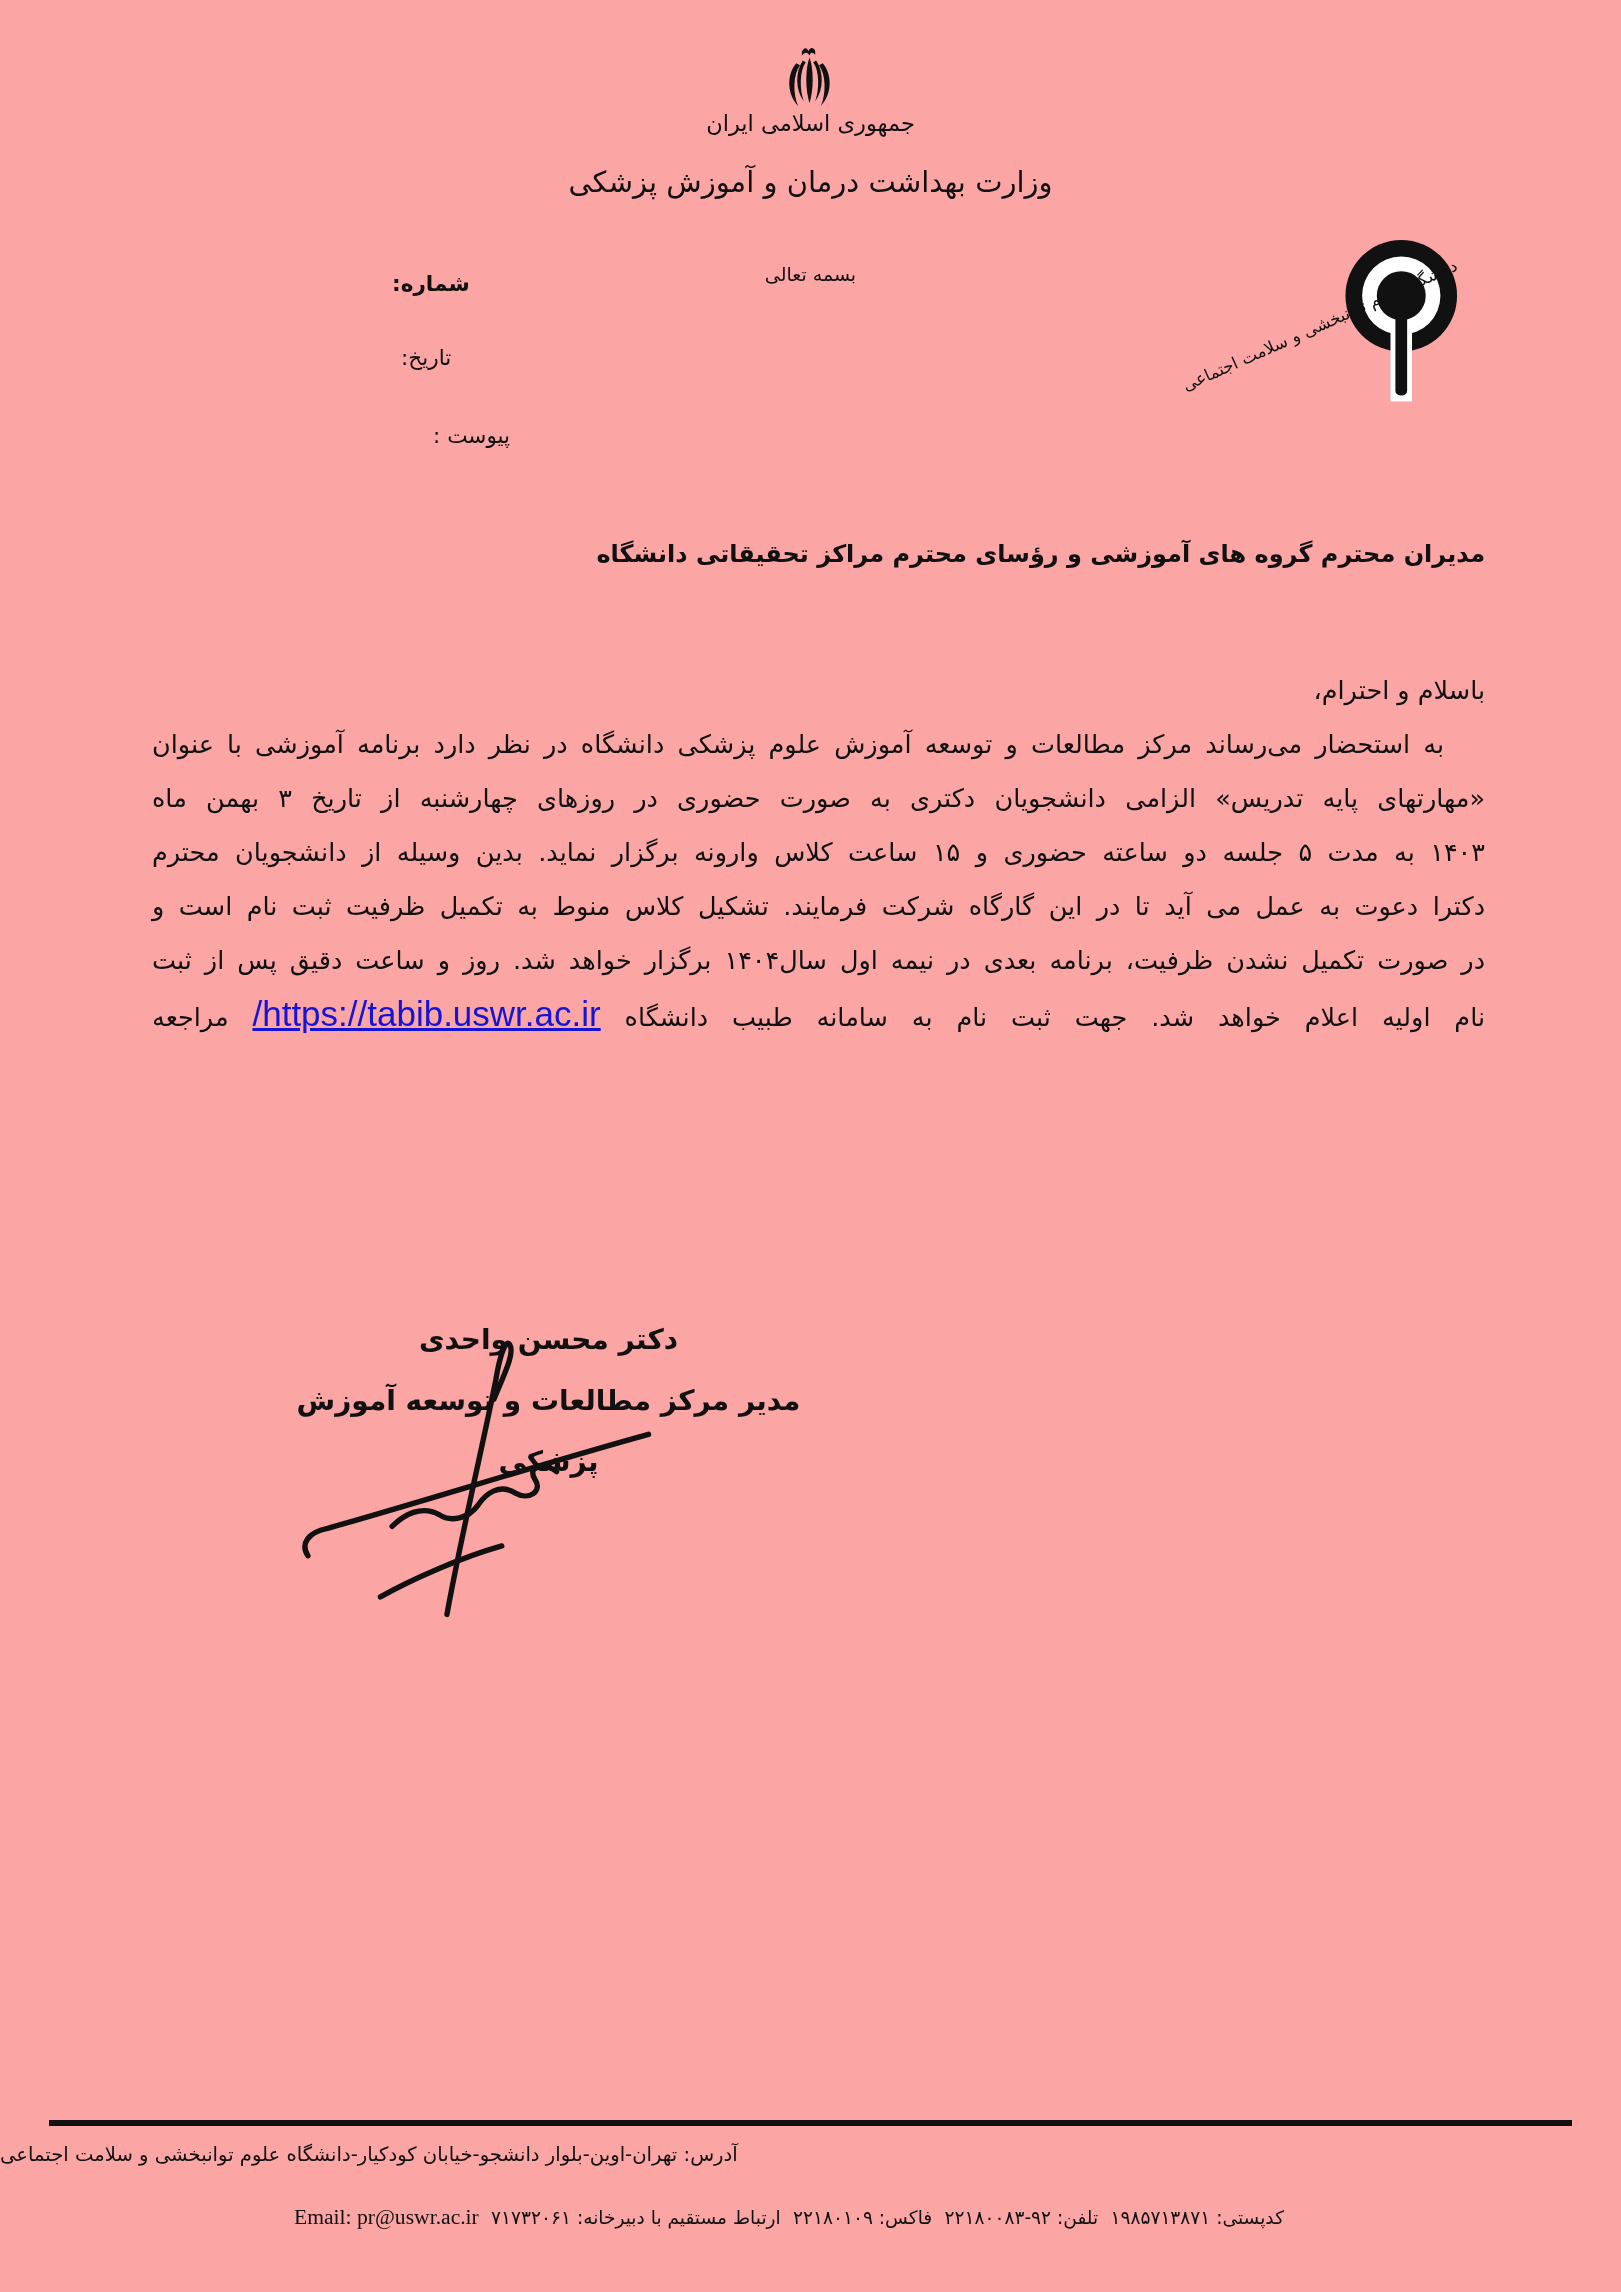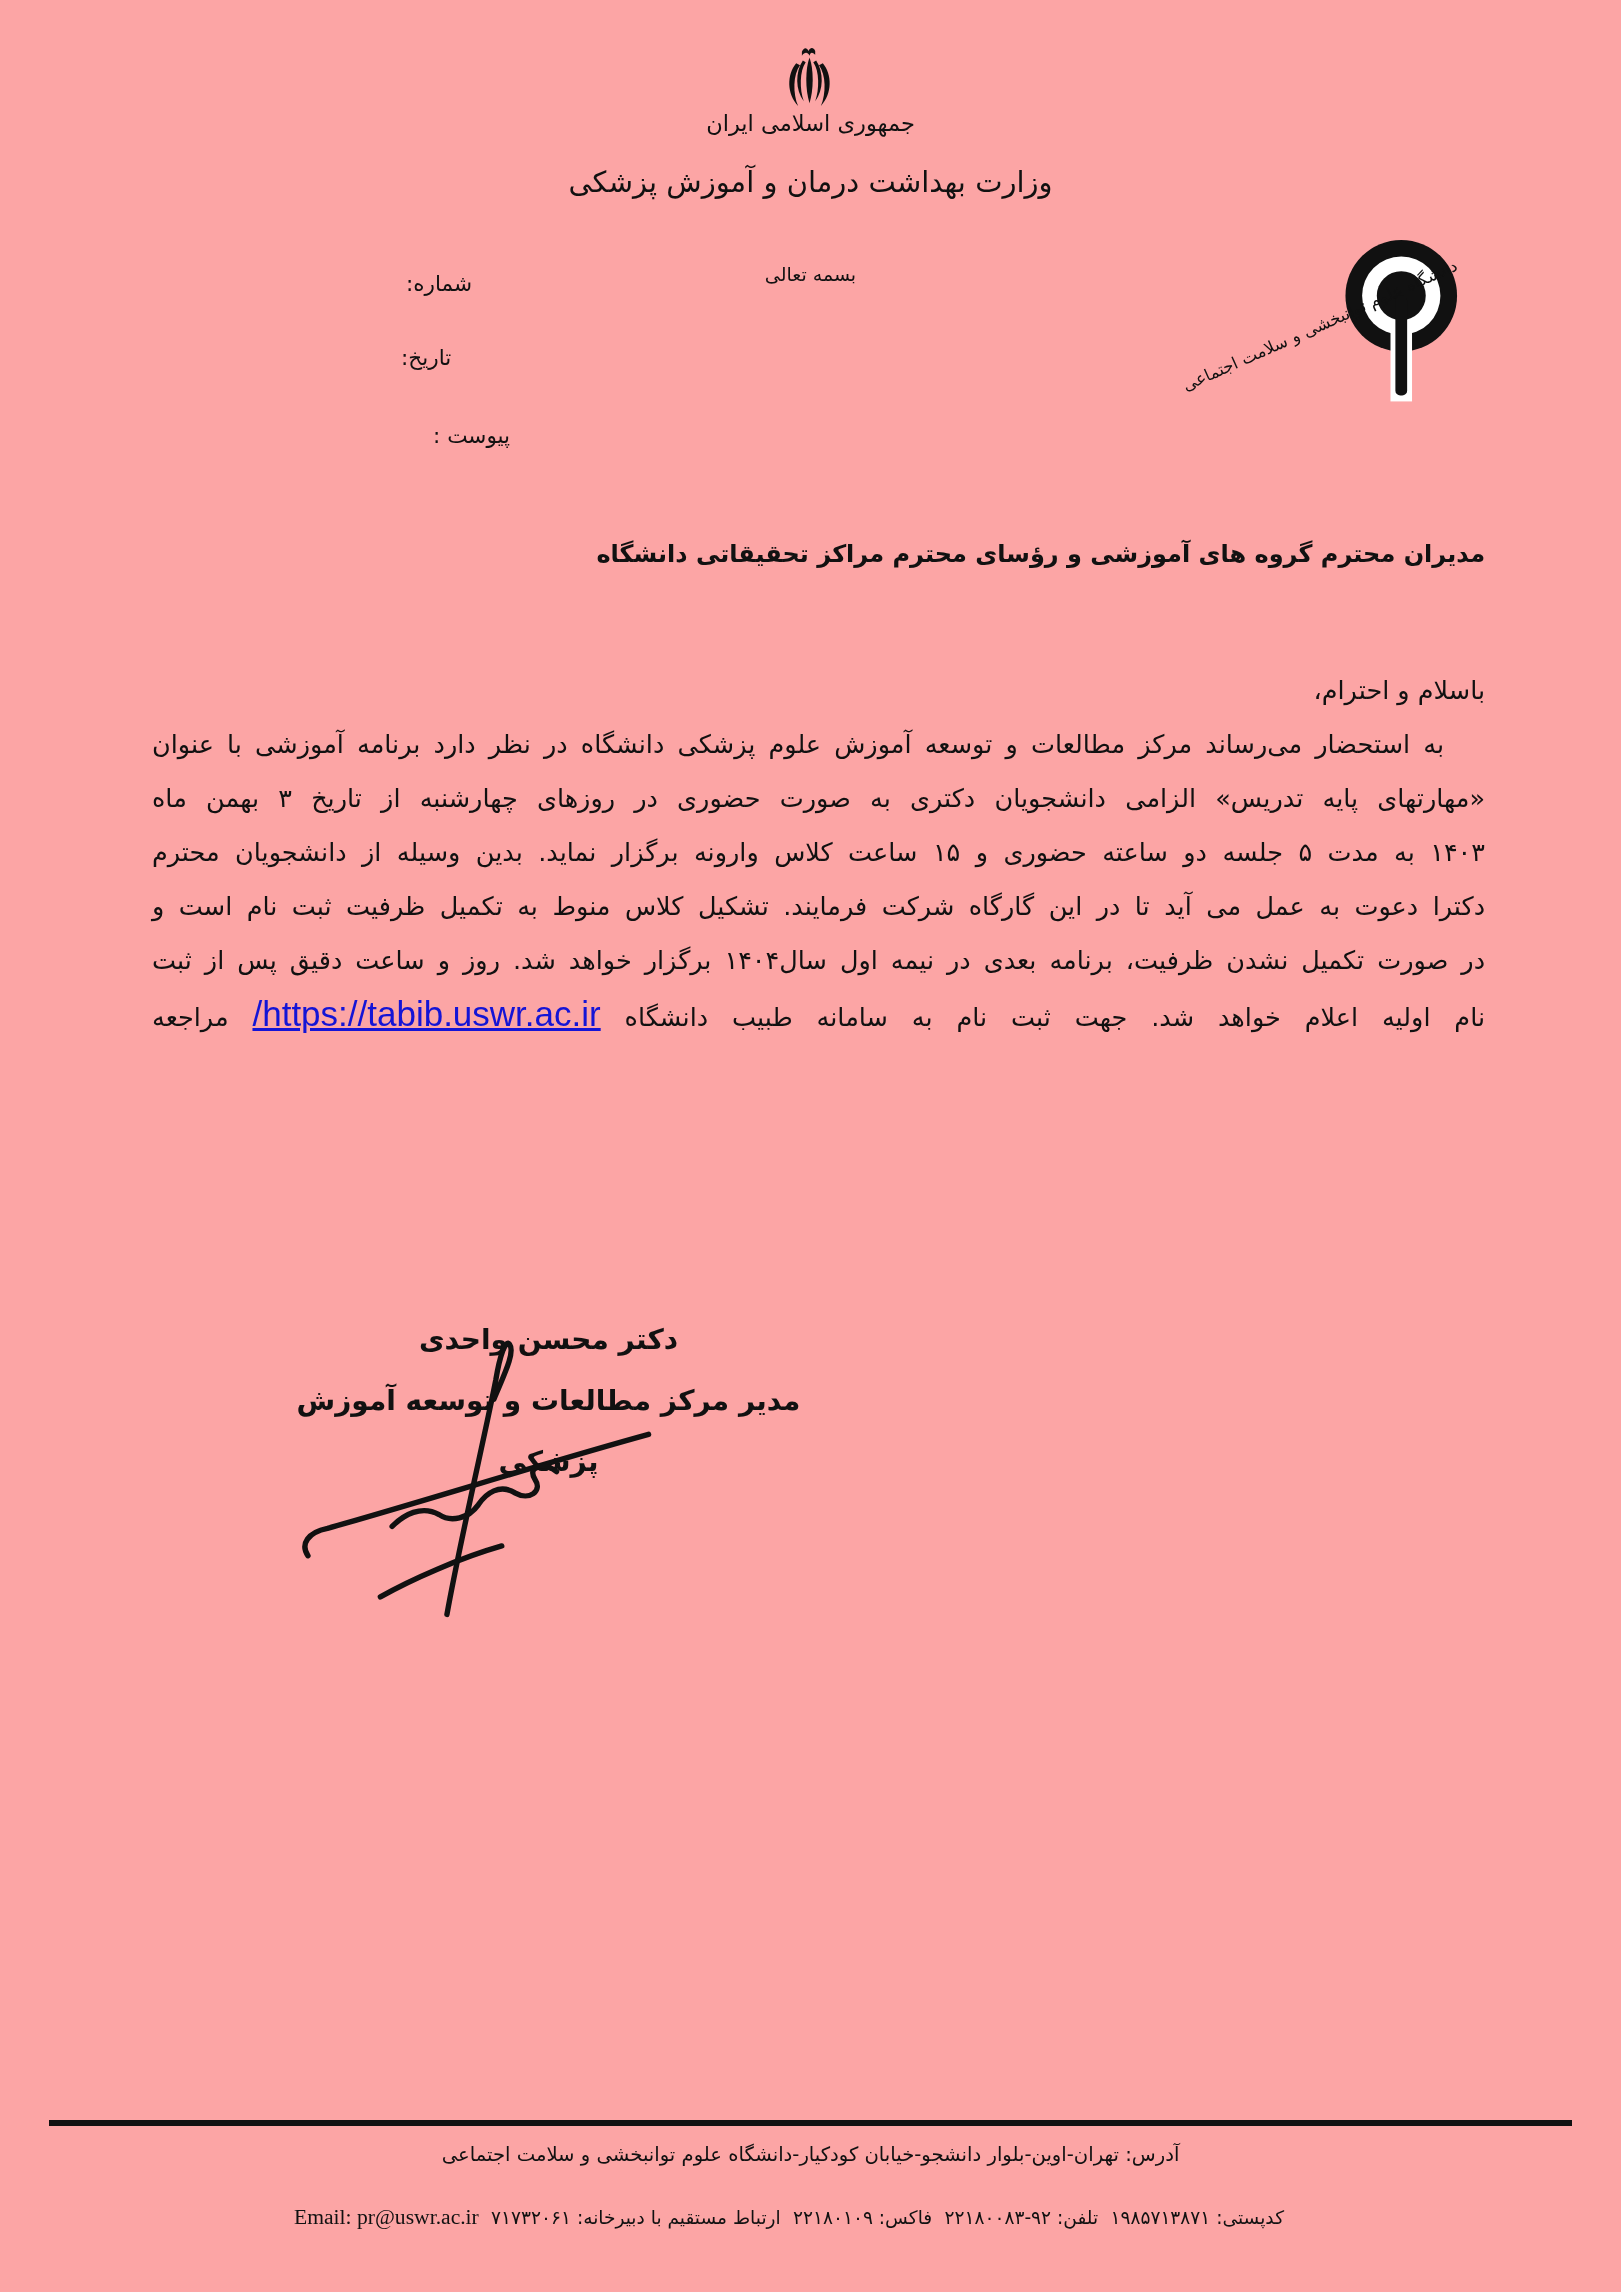--- a/index.html
+++ b/index.html
@@ -20,21 +20,21 @@
   }
   .ministry-line{
     position:absolute;left:0;right:0;top:165px;
     text-align:center;font-size:29px;direction:rtl;
   }
   .besmele{
     position:absolute;left:0;right:0;top:263px;
     text-align:center;font-size:19px;direction:rtl;
   }
   .meta-label{position:absolute;font-size:21.6px;direction:rtl;white-space:nowrap;}
-  .meta-number{left:406px;top:271px;}
+  .meta-number{left:392px;top:271px;font-weight:bold;}
   .meta-date{left:401px;top:345px;}
   .meta-attachment{left:433px;top:423px;}
 
   .uni-logo{position:absolute;left:1220px;top:235px;width:294px;height:186px;}
   .uni-logo-text{
     position:absolute;left:1194px;top:310px;width:274px;
     font-size:16.7px;text-align:center;direction:rtl;white-space:nowrap;
     transform:rotate(-24deg);
   }
 
@@ -64,21 +64,21 @@
     direction:rtl;text-align:center;font-weight:bold;font-size:28px;line-height:61px;
   }
   .signature-svg{position:absolute;left:294px;top:1313px;width:392px;height:323px;}
 
   
   .footer-rule{
     position:absolute;left:49px;top:2120px;width:1523px;height:5.9px;background:#111;
   }
   .footer-address{
     position:absolute;left:0;right:0;top:2143px;
-    text-align:center;font-size:19.6px;direction:rtl;
+    text-align:left;font-size:19.6px;direction:rtl;
   }
   .footer-contacts{
     position:absolute;left:294px;top:2205px;width:990px;
     display:flex;justify-content:space-between;align-items:baseline;
     direction:rtl;font-size:18.6px;white-space:nowrap;
   }
   .footer-email{
     font-family:"Liberation Serif",serif;
     font-size:21.6px;direction:ltr;unicode-bidi:isolate;
   }

